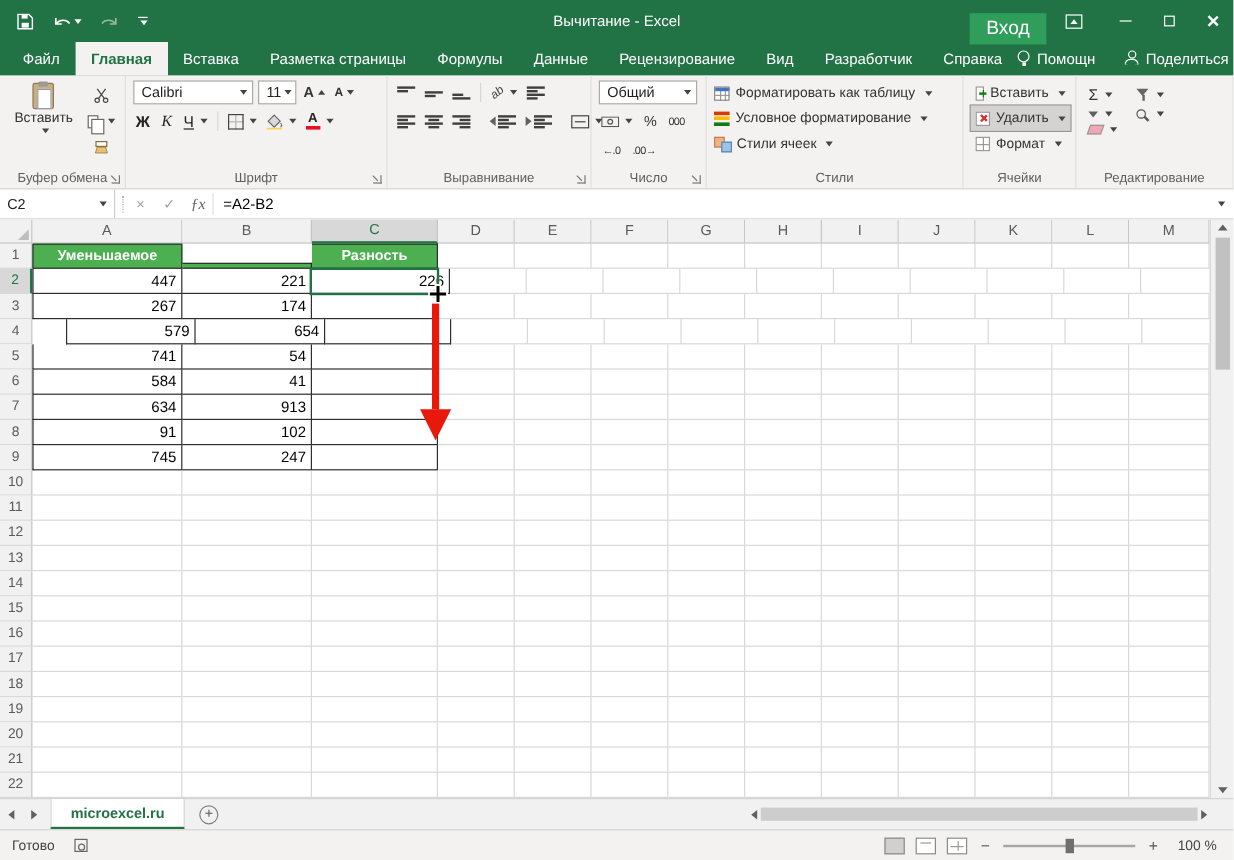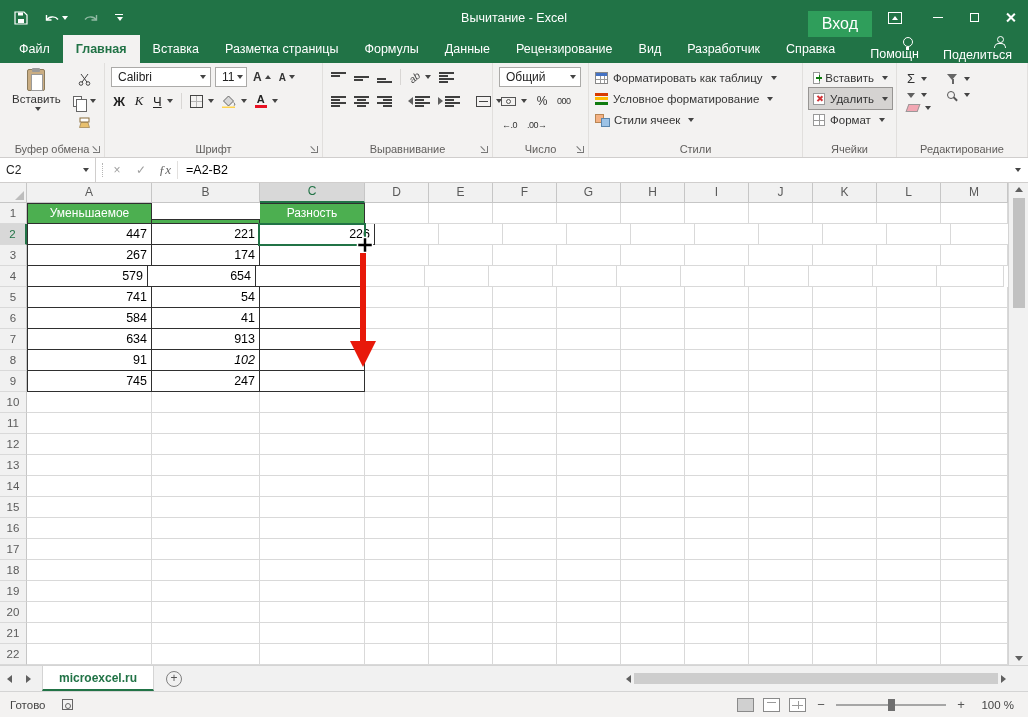--- a/index.html
+++ b/index.html
@@ -30,21 +30,21 @@
   .caret{display:inline-block;width:0;height:0;border-left:3.5px solid transparent;border-right:3.5px solid transparent;border-top:4px solid #444;margin-left:3px;vertical-align:middle;}
   .caret.w{border-top-color:#fff;margin-left:1px;}
   .dim{opacity:.5;}
 
   
   .tabrow{position:absolute;left:0;top:35px;width:1028px;height:28px;background:var(--accent-green);display:flex;align-items:flex-end;padding-left:6px;}
   .rtabs{display:flex;height:28px;}
   .rtab{padding:0 13px;line-height:28px;font-size:12.5px;color:#fff;white-space:nowrap;cursor:default;}
   .rtab.active{background:var(--ribbon-bg);color:var(--accent-green);font-weight:bold;}
   .tabright{margin-left:auto;display:flex;align-items:center;gap:24px;padding-right:16px;height:28px;color:#fff;font-size:12.5px;}
-  .tr-item{display:flex;align-items:flex-end;white-space:nowrap;flex-direction:column;}
+  .tr-item{display:flex;align-items:flex-start;white-space:nowrap;}
   .bulb{width:10px;height:10px;border:1px solid #fff;border-radius:50%;position:relative;display:inline-block;margin-right:6px;}
   .bulb::after{content:'';position:absolute;left:2.5px;bottom:-4px;width:3px;height:3px;background:#fff;}
   .person{width:12px;height:12px;display:inline-block;margin-right:6px;position:relative;}
   .person::before{content:'';position:absolute;left:3px;top:0;width:5px;height:5px;border:1px solid #fff;border-radius:50%;}
   .person::after{content:'';position:absolute;left:0;bottom:0;width:10px;height:4px;border:1px solid #fff;border-bottom:none;border-radius:5px 5px 0 0;}
 
   
   .ribbon{position:absolute;left:0;top:63px;width:1028px;height:95px;background:var(--ribbon-bg);border-bottom:1px solid #d0cecd;display:flex;}
   .rgroup{position:relative;height:100%;border-right:1px solid #e1dfdd;padding:4px 4px 16px 6px;}
   .glabel{position:absolute;left:0;right:0;bottom:2px;text-align:center;font-size:11px;color:#605e5c;white-space:nowrap;}
@@ -151,21 +151,21 @@
   .colh{flex:0 0 auto;background:#f1f1f1;border-right:1px solid #c6c6c6;border-bottom:1px solid #c6c6c6;text-align:center;font-size:12px;color:#5a5a5a;line-height:19px;height:20px;}
   .colh.selh{background:#d8d8d8;color:var(--accent-green);border-bottom:2px solid var(--accent-green);line-height:17px;}
   .grow{display:flex;height:21px;}
   .rowh{flex:0 0 27px;background:#f1f1f1;border-right:1px solid #c6c6c6;border-bottom:1px solid #d9d9d9;font-size:11.5px;color:#5a5a5a;text-align:center;line-height:20px;}
   .rowh.selh{background:#d8d8d8;color:var(--accent-green);border-right:2px solid var(--accent-green);}
   .cell{flex:0 0 auto;border-right:1px solid #d9d9d9;border-bottom:1px solid #d9d9d9;font-size:12.5px;color:#000;line-height:20px;padding:0 4px;overflow:hidden;white-space:nowrap;}
   .cell.num{text-align:right;}
   .cell.tbl{border-right-color:#2f2f2f;border-bottom-color:#2f2f2f;}
   .cell.tl{border-left:1px solid #2f2f2f;}
   .grow:first-child .cell.tbl{border-top:1px solid #2f2f2f;line-height:18px;}
-  .cell.thead{background:var(--table-header-green);color:#fff;font-weight:normal;text-align:center;font-size:12px;}
+  .cell.thead{background:var(--table-header-green);color:#fff;font-weight:bold;text-align:center;font-size:12px;}
   .sel{position:absolute;left:258px;top:40px;width:108px;height:23px;border:2px solid var(--accent-green);pointer-events:none;}
   .fillh{position:absolute;left:361px;top:58px;width:7px;height:7px;background:var(--accent-green);border:1px solid #fff;}
   .pluscur{position:absolute;left:356px;top:53px;}
   .arrowline{position:absolute;left:360px;top:70px;width:6px;height:88px;background:var(--arrow-red);}
   .arrowhead{position:absolute;left:350px;top:158px;width:0;height:0;border-left:13px solid transparent;border-right:13px solid transparent;border-top:26px solid var(--arrow-red);}
 
   
   .vscroll{position:absolute;left:1008px;top:183px;width:20px;height:482px;background:#f1f1f1;border-left:1px solid #d4d4d4;display:flex;flex-direction:column;align-items:center;padding:4px 0;}
   .vthumb{width:12px;height:110px;background:#c1c1c1;margin-top:6px;}
   .vspace{flex:1;}
@@ -565,21 +565,21 @@
         <div class="cell" style="width: 64px;"></div>
         <div class="cell" style="width: 64px;"></div>
         <div class="cell" style="width: 64px;"></div>
         <div class="cell" style="width: 64px;"></div>
         <div class="cell" style="width: 64px;"></div>
         <div class="cell" style="width: 64px;"></div>
         <div class="cell" style="width: 67px;"></div>
       </div>
       <div class="grow">
         <div class="rowh">4</div>
-        <div class="cell tbl tl num" style="width: 121px;">579</div>
+        <div class="cell tbl tl num" style="width: 108px; margin-left: 28px;">579</div>
         <div class="cell tbl num" style="width: 108px;">654</div>
         <div class="cell tbl" style="width: 105px;"></div>
         <div class="cell" style="width: 64px;"></div>
         <div class="cell" style="width: 64px;"></div>
         <div class="cell" style="width: 64px;"></div>
         <div class="cell" style="width: 64px;"></div>
         <div class="cell" style="width: 64px;"></div>
         <div class="cell" style="width: 64px;"></div>
         <div class="cell" style="width: 64px;"></div>
         <div class="cell" style="width: 64px;"></div>
@@ -630,21 +630,21 @@
         <div class="cell" style="width: 64px;"></div>
         <div class="cell" style="width: 64px;"></div>
         <div class="cell" style="width: 64px;"></div>
         <div class="cell" style="width: 64px;"></div>
         <div class="cell" style="width: 64px;"></div>
         <div class="cell" style="width: 67px;"></div>
       </div>
       <div class="grow">
         <div class="rowh">8</div>
         <div class="cell tbl tl num" style="width: 125px;">91</div>
-        <div class="cell tbl num" style="width: 108px; font-style: italic;">102</div>
+        <div class="cell tbl num" style="width: 108px;">102</div>
         <div class="cell tbl" style="width: 105px;"></div>
         <div class="cell" style="width: 64px;"></div>
         <div class="cell" style="width: 64px;"></div>
         <div class="cell" style="width: 64px;"></div>
         <div class="cell" style="width: 64px;"></div>
         <div class="cell" style="width: 64px;"></div>
         <div class="cell" style="width: 64px;"></div>
         <div class="cell" style="width: 64px;"></div>
         <div class="cell" style="width: 64px;"></div>
         <div class="cell" style="width: 64px;"></div>

